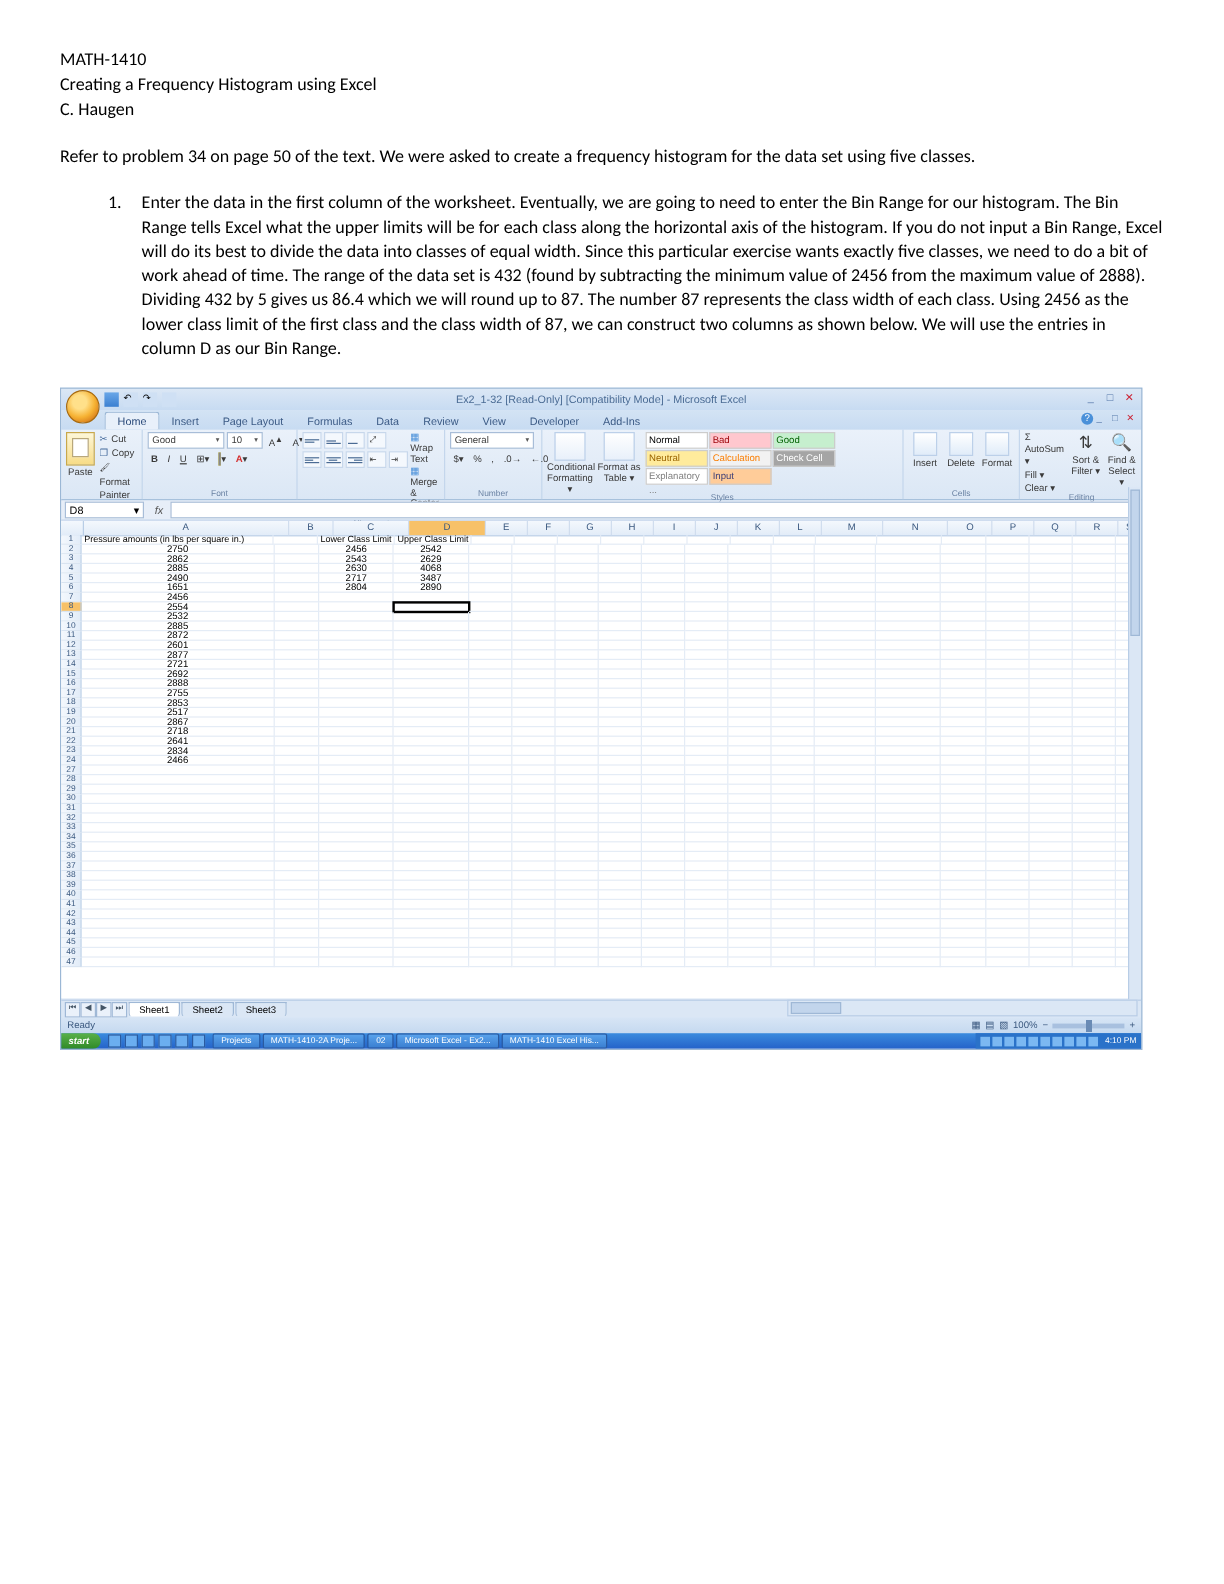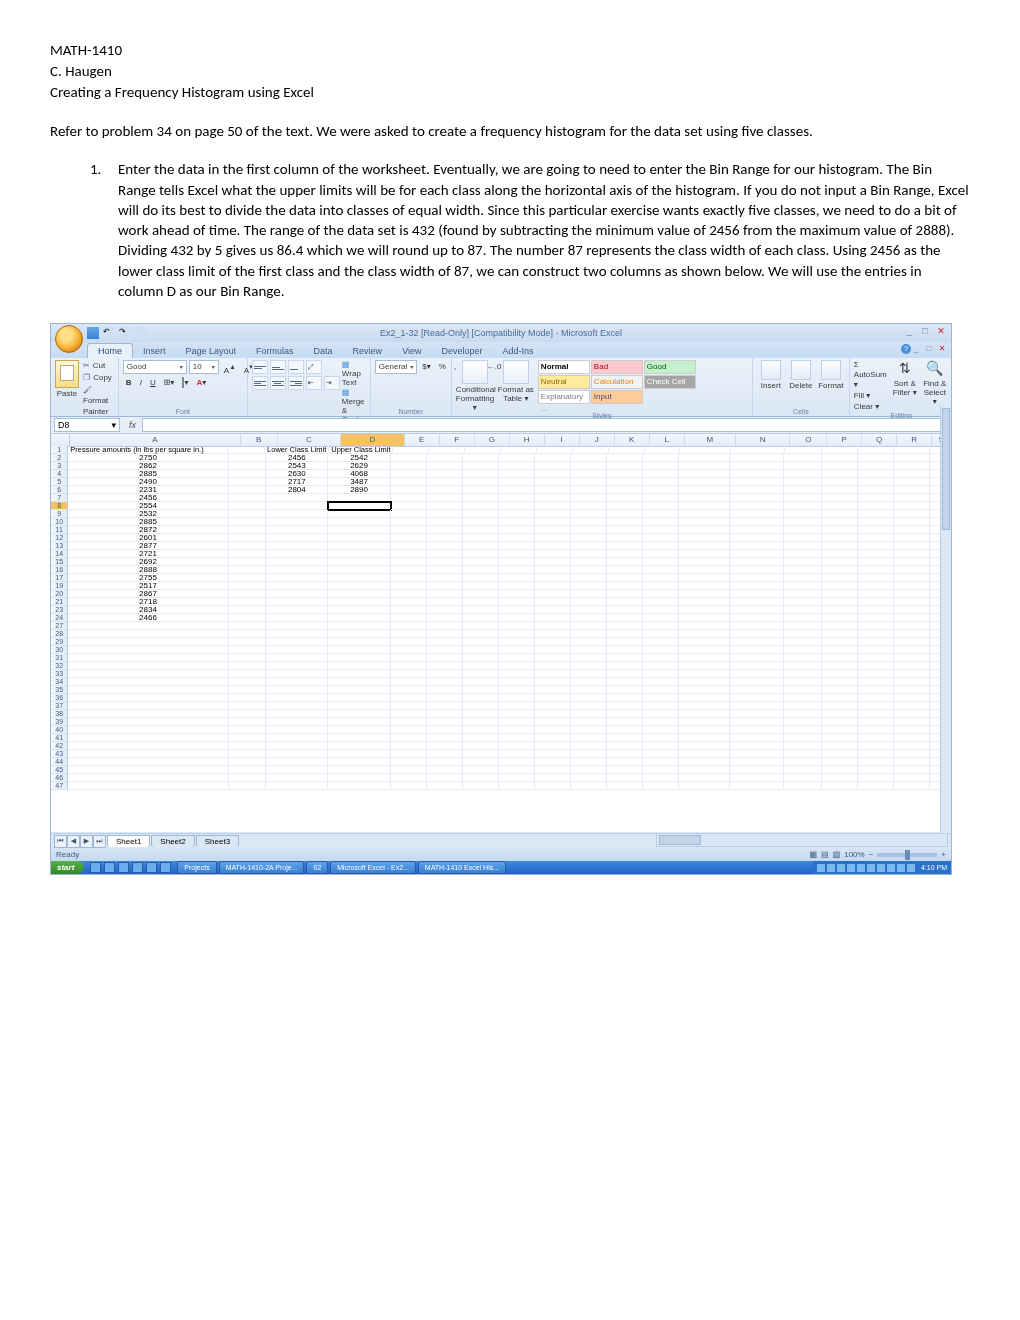--- a/index.html
+++ b/index.html
@@ -142,21 +142,21 @@
   .btn.b{font-weight:bold;} .btn.i{font-style:italic;} .btn.u{text-decoration:underline;}
   .colorbox{width:10px;height:10px;border:1px solid #888;}
 
   .align-group .rcontent{flex-direction:column;gap:2px;}
   .align-row{display:flex;gap:2px;}
   .abtn{width:12px;height:10px;border:1px solid #c7d7eb;background:#f4f8fd;display:flex;flex-direction:column;justify-content:center;gap:1px;padding:1px;}
   .abtn span{height:1px;background:#4a6b94;display:block;}
   .wrap-merge{display:flex;flex-direction:column;gap:1px;font-size:8px;}
   .wrap-merge div::before{content:"▦ ";color:#4a90d9;}
 
-  .num-group .rcontent{flex-direction:row;gap:2px;}
+  .num-group .rcontent{flex-direction:column;gap:2px;}
   .styles-group .rcontent{gap:3px;}
   .bigbtn{width:38px;text-align:center;font-size:8px;}
   .bigbtn .bigicon{width:24px;height:22px;margin:0 auto 1px;border:1px solid #bcd0e9;background:linear-gradient(#fff,#e8f0fa);}
   .style-gal{display:flex;flex-wrap:wrap;gap:1px;width:210px;}
   .style-cell{width:48px;height:12px;border:1px solid #ccc;line-height:12px;padding-left:2px;font-size:8px;}
 
   .cells-group .rcontent{gap:2px;}
   .cellbtn{width:28px;text-align:center;font-size:8px;}
   .cellbtn .ci{width:18px;height:18px;margin:0 auto 1px;border:1px solid #bcd0e9;background:linear-gradient(#fff,#e0ecf9);}
 
@@ -239,22 +239,22 @@
   .clock{font-size:7px;margin-left:4px;}
 
   .vscroll{position:absolute;right:0;top:82px;bottom:40px;width:10px;background:#dbe7f5;border-left:1px solid #b8cde6;}
   .vscroll .vthumb{position:absolute;top:2px;left:1px;right:1px;height:120px;background:#c2d5ec;border:1px solid #9fb8d6;}
 </style>
 </head>
 <body>
 
 <div class="doc-header">
   <div>MATH-1410</div>
+  <div>Creating a Frequency Histogram using Excel</div>
   <div>C. Haugen</div>
-  <div>Creating a Frequency Histogram using Excel</div>
 </div>
 
 <p class="doc-para">Refer to problem 34 on page 50 of the text.  We were asked to create a frequency histogram for the data set using five classes.</p>
 
 <div class="ol">
   <div class="ol-item">
     <span class="num">1.</span>
     <span>Enter the data in the first column of the worksheet.  Eventually, we are going to need to enter the Bin Range for our histogram.  The Bin Range tells Excel what the upper limits will be for each class along the horizontal axis of the histogram.  If you do not input a Bin Range, Excel will do its best to divide the data into classes of equal width.  Since this particular exercise wants exactly five classes, we need to do a bit of work ahead of time.  The range of the data set is 432 (found by subtracting the minimum value of 2456 from the maximum value of 2888).  Dividing 432 by 5 gives us 86.4 which we will round up to 87.  The number 87 represents the class width of each class.  Using 2456 as the lower class limit of the first class and the class width of 87, we can construct two columns as shown below.  We will use the entries in column D as our Bin Range.</span>
   </div>
 </div>
@@ -404,21 +404,21 @@
       <div class="rcontent">
         <div class="bigbtn">
             <div class="bigicon"></div>
             <div>Conditional Formatting ▾</div>
           </div>
         <div class="bigbtn">
             <div class="bigicon"></div>
             <div>Format as Table ▾</div>
           </div>
         <div class="style-gal" id="style-gal">
-            <div class="style-cell" style="background: rgb(255, 255, 255); color: rgb(0, 0, 0); font-weight: bold;">Normal</div>
+            <div class="style-cell" style="background: rgb(255, 255, 255); color: rgb(0, 0, 0);">Normal</div>
             <div class="style-cell" style="background: rgb(255, 199, 206); color: rgb(156, 0, 6);">Bad</div>
             <div class="style-cell" style="background: rgb(198, 239, 206); color: rgb(0, 97, 0);">Good</div>
             <div class="style-cell" style="background: rgb(255, 235, 156); color: rgb(156, 101, 0);">Neutral</div>
             <div class="style-cell" style="background: rgb(242, 242, 242); color: rgb(250, 125, 0);">Calculation</div>
             <div class="style-cell" style="background: rgb(165, 165, 165); color: rgb(255, 255, 255);">Check Cell</div>
             <div class="style-cell" style="background: rgb(255, 255, 255); color: rgb(127, 127, 127);">Explanatory ...</div>
             <div class="style-cell" style="background: rgb(255, 204, 153); color: rgb(63, 63, 118);">Input</div>
           </div>
       </div>
       <div class="rgroup-label">Styles</div>
@@ -602,21 +602,21 @@
           <div class="cell" style="width: 56px;"></div>
           <div class="cell" style="width: 60px;"></div>
           <div class="cell" style="width: 40px;"></div>
           <div class="cell" style="width: 38px;"></div>
           <div class="cell" style="width: 38px;"></div>
           <div class="cell" style="width: 38px;"></div>
           <div class="cell" style="width: 20px;"></div>
         </div>
         <div class="row">
           <div class="rh">6</div>
-          <div class="cell tc" style="width: 190px;">2231</div>
+          <div class="cell tc" style="width: 190px;">1651</div>
           <div class="cell" style="width: 40px;"></div>
           <div class="cell tc" style="width: 70px;">2804</div>
           <div class="cell tc" style="width: 70px;">2890</div>
           <div class="cell" style="width: 38px;"></div>
           <div class="cell" style="width: 38px;"></div>
           <div class="cell" style="width: 38px;"></div>
           <div class="cell" style="width: 38px;"></div>
           <div class="cell" style="width: 38px;"></div>
           <div class="cell" style="width: 38px;"></div>
           <div class="cell" style="width: 38px;"></div>
@@ -865,20 +865,42 @@
           <div class="cell" style="width: 38px;"></div>
           <div class="cell" style="width: 56px;"></div>
           <div class="cell" style="width: 60px;"></div>
           <div class="cell" style="width: 40px;"></div>
           <div class="cell" style="width: 38px;"></div>
           <div class="cell" style="width: 38px;"></div>
           <div class="cell" style="width: 38px;"></div>
           <div class="cell" style="width: 20px;"></div>
         </div>
         <div class="row">
+          <div class="rh">18</div>
+          <div class="cell tc" style="width: 190px;">2853</div>
+          <div class="cell" style="width: 40px;"></div>
+          <div class="cell" style="width: 70px;"></div>
+          <div class="cell" style="width: 70px;"></div>
+          <div class="cell" style="width: 38px;"></div>
+          <div class="cell" style="width: 38px;"></div>
+          <div class="cell" style="width: 38px;"></div>
+          <div class="cell" style="width: 38px;"></div>
+          <div class="cell" style="width: 38px;"></div>
+          <div class="cell" style="width: 38px;"></div>
+          <div class="cell" style="width: 38px;"></div>
+          <div class="cell" style="width: 38px;"></div>
+          <div class="cell" style="width: 56px;"></div>
+          <div class="cell" style="width: 60px;"></div>
+          <div class="cell" style="width: 40px;"></div>
+          <div class="cell" style="width: 38px;"></div>
+          <div class="cell" style="width: 38px;"></div>
+          <div class="cell" style="width: 38px;"></div>
+          <div class="cell" style="width: 20px;"></div>
+        </div>
+        <div class="row">
           <div class="rh">19</div>
           <div class="cell tc" style="width: 190px;">2517</div>
           <div class="cell" style="width: 40px;"></div>
           <div class="cell" style="width: 70px;"></div>
           <div class="cell" style="width: 70px;"></div>
           <div class="cell" style="width: 38px;"></div>
           <div class="cell" style="width: 38px;"></div>
           <div class="cell" style="width: 38px;"></div>
           <div class="cell" style="width: 38px;"></div>
           <div class="cell" style="width: 38px;"></div>
@@ -911,20 +933,42 @@
           <div class="cell" style="width: 60px;"></div>
           <div class="cell" style="width: 40px;"></div>
           <div class="cell" style="width: 38px;"></div>
           <div class="cell" style="width: 38px;"></div>
           <div class="cell" style="width: 38px;"></div>
           <div class="cell" style="width: 20px;"></div>
         </div>
         <div class="row">
           <div class="rh">21</div>
           <div class="cell tc" style="width: 190px;">2718</div>
+          <div class="cell" style="width: 40px;"></div>
+          <div class="cell" style="width: 70px;"></div>
+          <div class="cell" style="width: 70px;"></div>
+          <div class="cell" style="width: 38px;"></div>
+          <div class="cell" style="width: 38px;"></div>
+          <div class="cell" style="width: 38px;"></div>
+          <div class="cell" style="width: 38px;"></div>
+          <div class="cell" style="width: 38px;"></div>
+          <div class="cell" style="width: 38px;"></div>
+          <div class="cell" style="width: 38px;"></div>
+          <div class="cell" style="width: 38px;"></div>
+          <div class="cell" style="width: 56px;"></div>
+          <div class="cell" style="width: 60px;"></div>
+          <div class="cell" style="width: 40px;"></div>
+          <div class="cell" style="width: 38px;"></div>
+          <div class="cell" style="width: 38px;"></div>
+          <div class="cell" style="width: 38px;"></div>
+          <div class="cell" style="width: 20px;"></div>
+        </div>
+        <div class="row">
+          <div class="rh">22</div>
+          <div class="cell tc" style="width: 190px;">2641</div>
           <div class="cell" style="width: 40px;"></div>
           <div class="cell" style="width: 70px;"></div>
           <div class="cell" style="width: 70px;"></div>
           <div class="cell" style="width: 38px;"></div>
           <div class="cell" style="width: 38px;"></div>
           <div class="cell" style="width: 38px;"></div>
           <div class="cell" style="width: 38px;"></div>
           <div class="cell" style="width: 38px;"></div>
           <div class="cell" style="width: 38px;"></div>
           <div class="cell" style="width: 38px;"></div>

